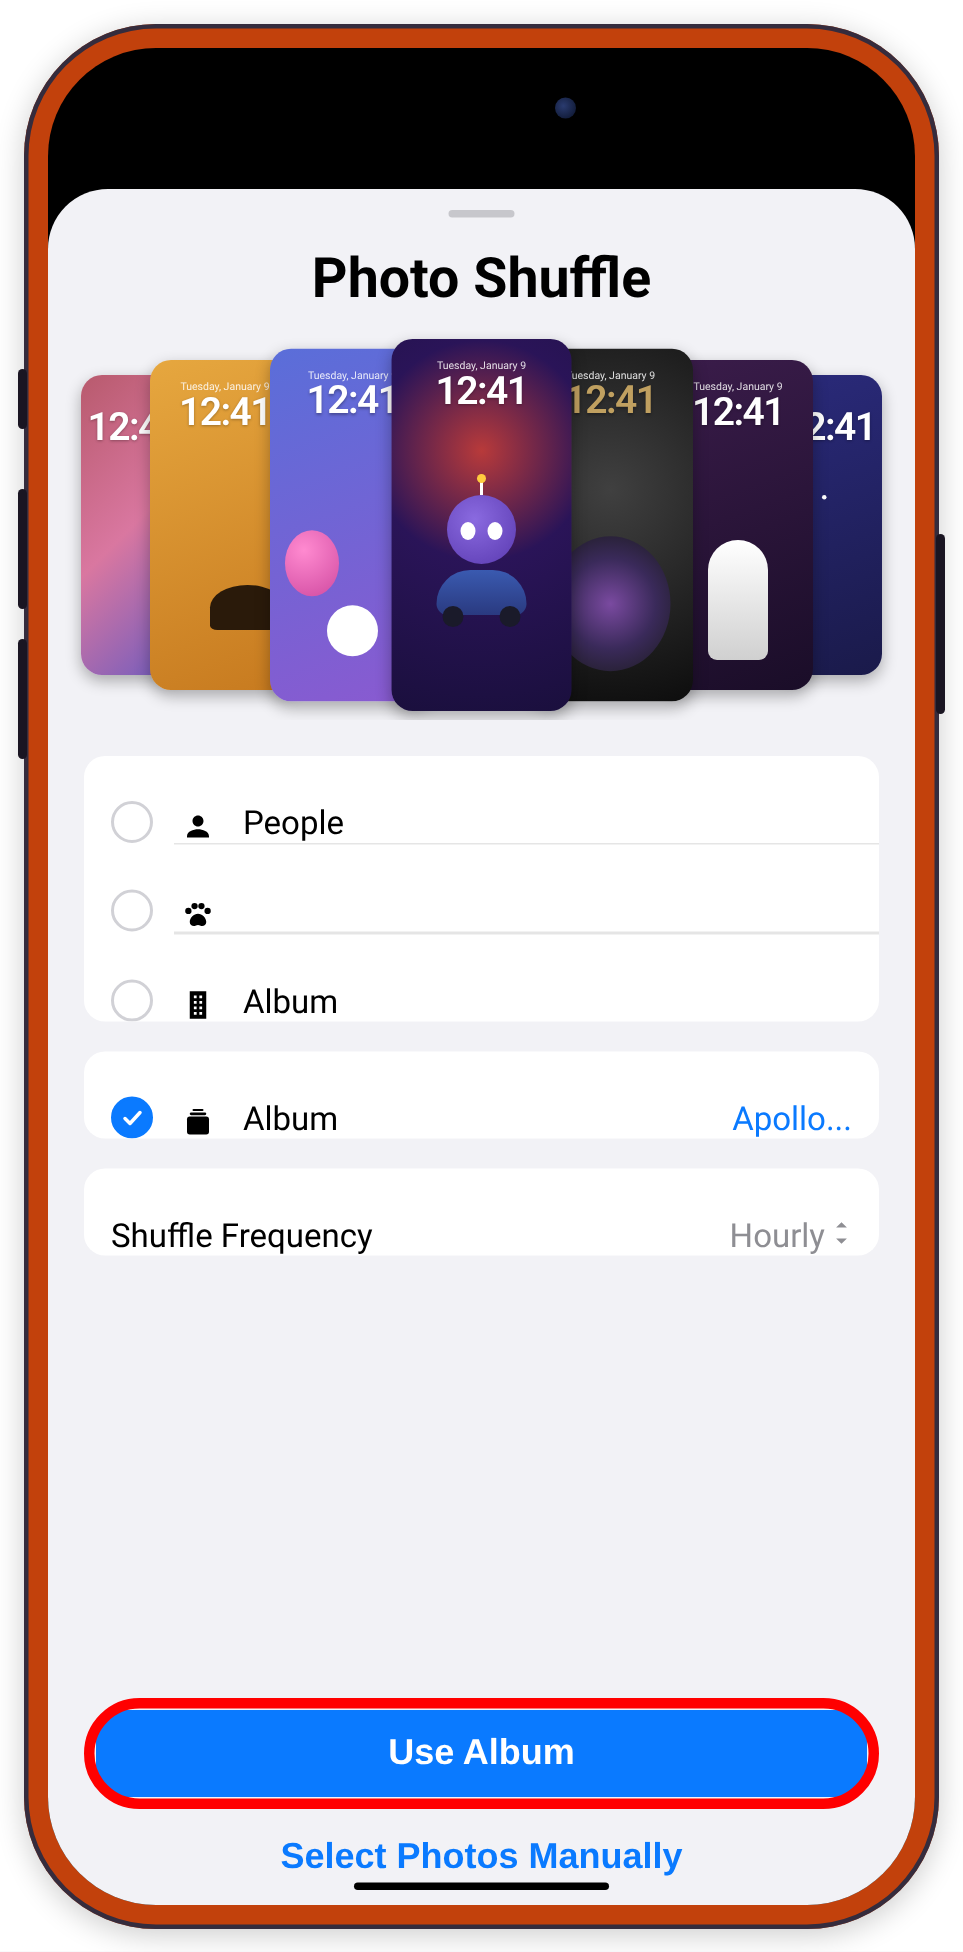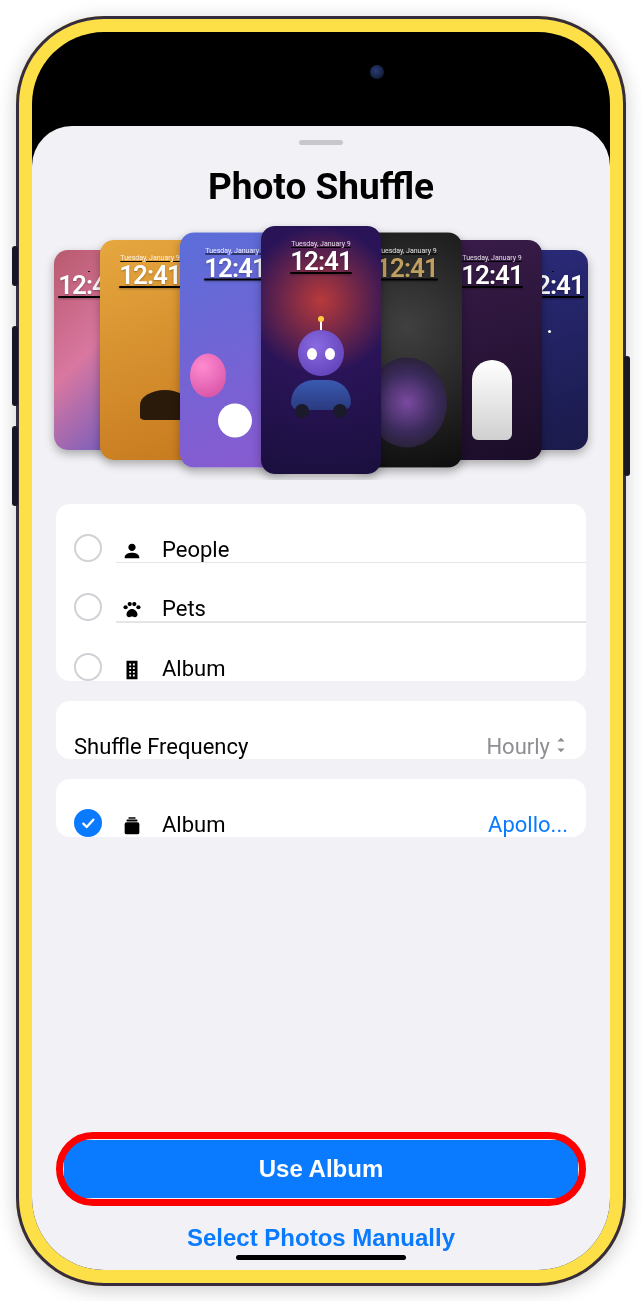--- a/index.html
+++ b/index.html
@@ -8,21 +8,21 @@
     background: #fff;
     width: 642px;
     height: 1301px;
     display: flex;
     align-items: center;
     justify-content: center;
   }
   .phone-frame {
     width: 610px;
     height: 1270px;
-    background: #fde047;
+    background: #c2410c;
     border-radius: 88px;
     padding: 16px;
     position: relative;
     box-shadow: inset 0 0 0 3px #352c3d, 0 4px 20px rgba(0,0,0,0.2);
   }
   .side-btn {
     position: absolute;
     background: #1a1522;
     border-radius: 3px;
   }
@@ -95,21 +95,20 @@
     position: absolute;
     border-radius: 14px;
     box-shadow: 0 4px 10px rgba(0,0,0,0.3);
     top: 50%;
     transform-origin: center;
     overflow: hidden;
     display: flex;
     flex-direction: column;
     align-items: center;
     padding-top: 14px;
-    text-decoration: underline;
   }
   .card .datelabel { font-size: 7px; color: rgba(255,255,255,0.85); }
   .card .timelabel { font-size: 26px; font-weight: 600; color: #fff; letter-spacing: -1px; text-shadow: 0 1px 2px rgba(0,0,0,0.3); margin-top: -2px; }
   .card.c0 { width: 70px; height: 200px; left: 22px; transform: translateY(-50%); background: linear-gradient(135deg,#b85a6d,#d977a0,#6a5ac0); z-index:1; }
   .card.c1 { width: 100px; height: 220px; left: 68px; transform: translateY(-50%); background: linear-gradient(160deg,#e6a73f,#c77a1f); z-index:2; }
   .card.c2 { width: 110px; height: 235px; left: 148px; transform: translateY(-50%); background: linear-gradient(160deg,#5a6ed9,#8a5ad0); z-index:3; }
   .card.c3 { width: 120px; height: 248px; left: 50%; transform: translate(-50%,-50%); background: radial-gradient(circle at 50% 30%, #b83a3a, #2a1458 40%, #1a0f3d); z-index:4; }
   .card.c4 { width: 110px; height: 235px; right: 148px; transform: translateY(-50%); background: radial-gradient(circle at 50% 40%, #404040, #0d0d0d); z-index:3; }
   .card.c5 { width: 100px; height: 220px; right: 68px; transform: translateY(-50%); background: linear-gradient(160deg,#3a1c4a,#1a0d28); z-index:2; }
   .card.c6 { width: 70px; height: 200px; right: 22px; transform: translateY(-50%); background: linear-gradient(160deg,#2a2a7a,#1a1a4a); z-index:1; }
@@ -313,68 +312,67 @@
             <div class="radio"></div>
             <div class="row-icon">
               <svg viewBox="0 0 24 24">
                   <circle cx="5" cy="9" r="2.3"></circle>
                   <circle cx="9.5" cy="5.5" r="2.3"></circle>
                   <circle cx="14.5" cy="5.5" r="2.3"></circle>
                   <circle cx="19" cy="9" r="2.3"></circle>
                   <path d="M12 11c-3 0-6 3-6 6 0 2 1.5 3 3 3 1 0 2-.8 3-.8s2 .8 3 .8c1.5 0 3-1 3-3 0-3-3-6-6-6z"></path>
                 </svg>
             </div>
-            <div class="row-label">Pets</div>
           </div>
           <div class="divider-inset"></div>
           <div class="divider-inset"></div>
           <div class="row">
             <div class="radio"></div>
             <div class="row-icon">
               <svg viewBox="0 0 24 24">
                   <path d="M6 2v20h12V2H6zm3 3h2v2H9V5zm4 0h2v2h-2V5zM9 9h2v2H9V9zm4 0h2v2h-2V9zm-4 4h2v2H9v-2zm4 0h2v2h-2v-2zm-4 4h2v2H9v-2zm4 0h2v2h-2v-2z"></path>
                 </svg>
             </div>
             <div class="row-label">Album</div>
+          </div>
+        </div>
+
+        <div class="list">
+          <div class="row">
+            <div class="radio checked">
+              <svg viewBox="0 0 24 24" fill="none" stroke="#fff" stroke-width="3.5" stroke-linecap="round" stroke-linejoin="round">
+                  <polyline points="5 13 10 18 20 7"></polyline>
+                </svg>
+            </div>
+            <div class="row-icon">
+              <svg viewBox="0 0 24 24">
+                  <rect x="4" y="8" width="16" height="13" rx="2"></rect>
+                  <rect x="6" y="5" width="12" height="2" rx="1"></rect>
+                  <rect x="8" y="2.5" width="8" height="1.5" rx="0.75"></rect>
+                </svg>
+            </div>
+            <div class="row-label">Album</div>
+            <div class="row-value">Apollo...</div>
           </div>
         </div>
 
         <div class="list">
           <div class="row">
             <div class="row-label" style="padding-left:0">Shuffle Frequency</div>
             <div class="row-value muted">
               <span>Hourly</span>
               <span class="updown">
                 <svg viewBox="0 0 14 20">
                     <path d="M7 2l4 4H3l4-4zm0 16l-4-4h8l-4 4z"></path>
                   </svg>
               </span>
             </div>
           </div>
         </div>
 
-        <div class="list">
-          <div class="row">
-            <div class="radio checked">
-              <svg viewBox="0 0 24 24" fill="none" stroke="#fff" stroke-width="3.5" stroke-linecap="round" stroke-linejoin="round">
-                  <polyline points="5 13 10 18 20 7"></polyline>
-                </svg>
-            </div>
-            <div class="row-icon">
-              <svg viewBox="0 0 24 24">
-                  <rect x="4" y="8" width="16" height="13" rx="2"></rect>
-                  <rect x="6" y="5" width="12" height="2" rx="1"></rect>
-                  <rect x="8" y="2.5" width="8" height="1.5" rx="0.75"></rect>
-                </svg>
-            </div>
-            <div class="row-label">Album</div>
-            <div class="row-value">Apollo...</div>
-          </div>
-        </div>
-
         <div class="spacer"></div>
 
         <div class="primary-btn-wrap">
           <div class="red-ring"></div>
           <button class="primary-btn">Use Album</button>
         </div>
 
         <button class="secondary-btn">Select Photos Manually</button>
       </div>
 

